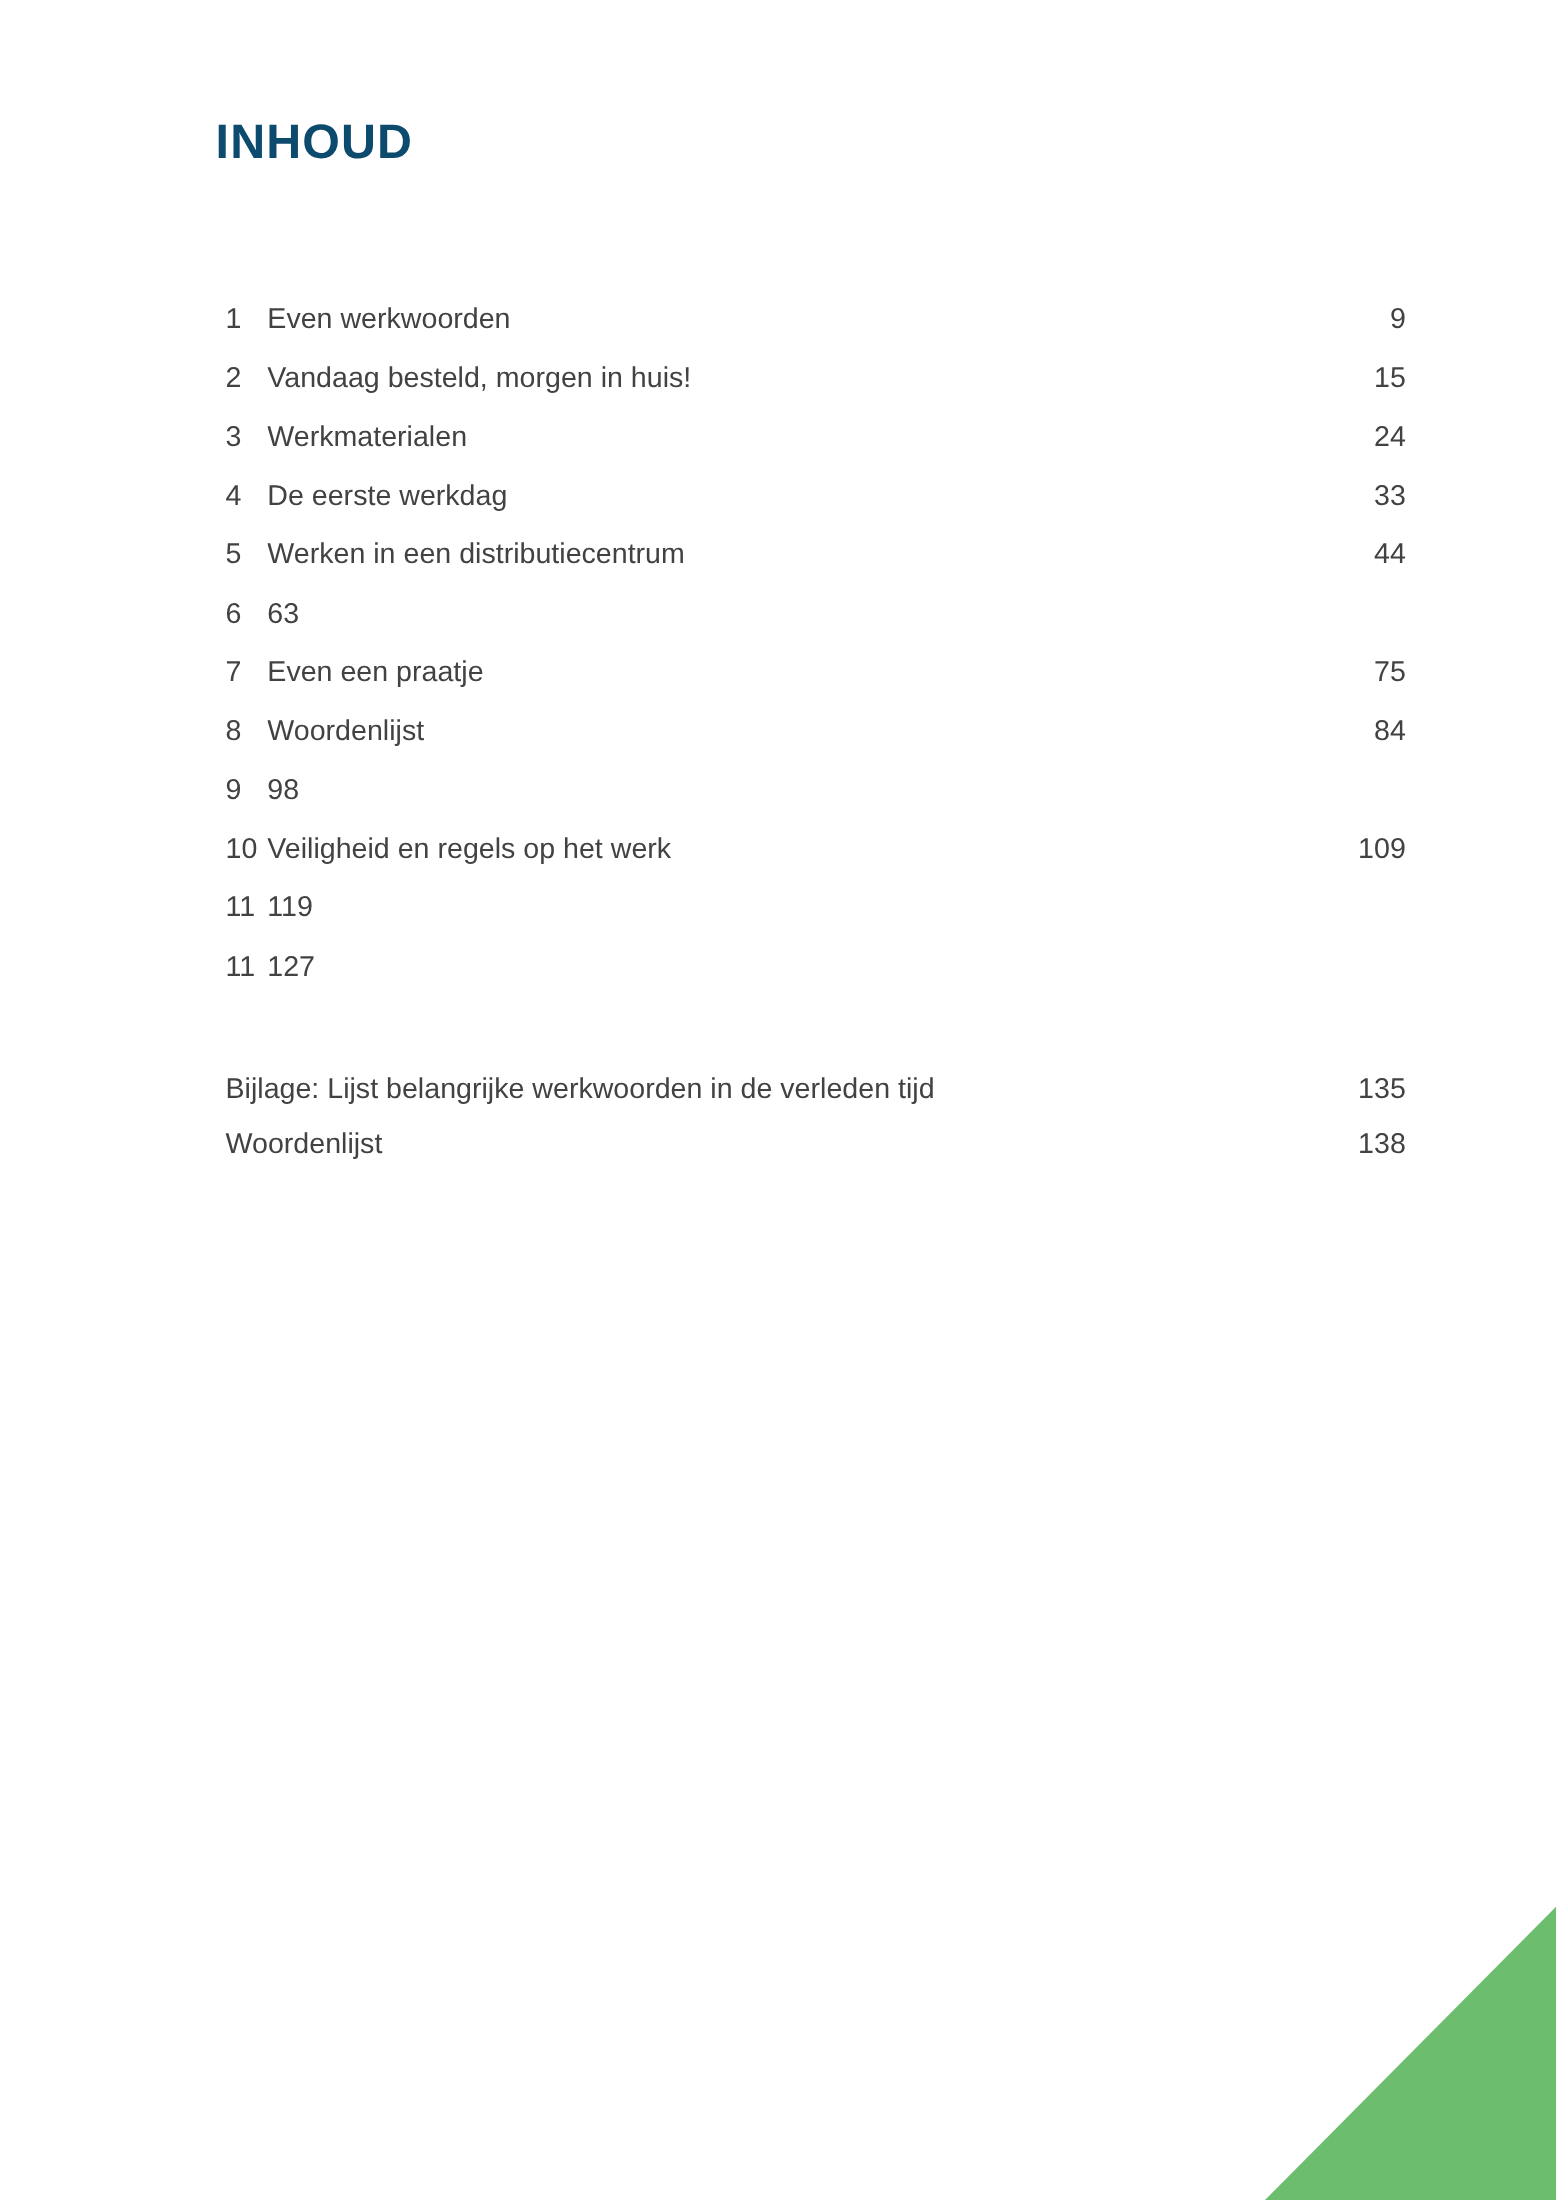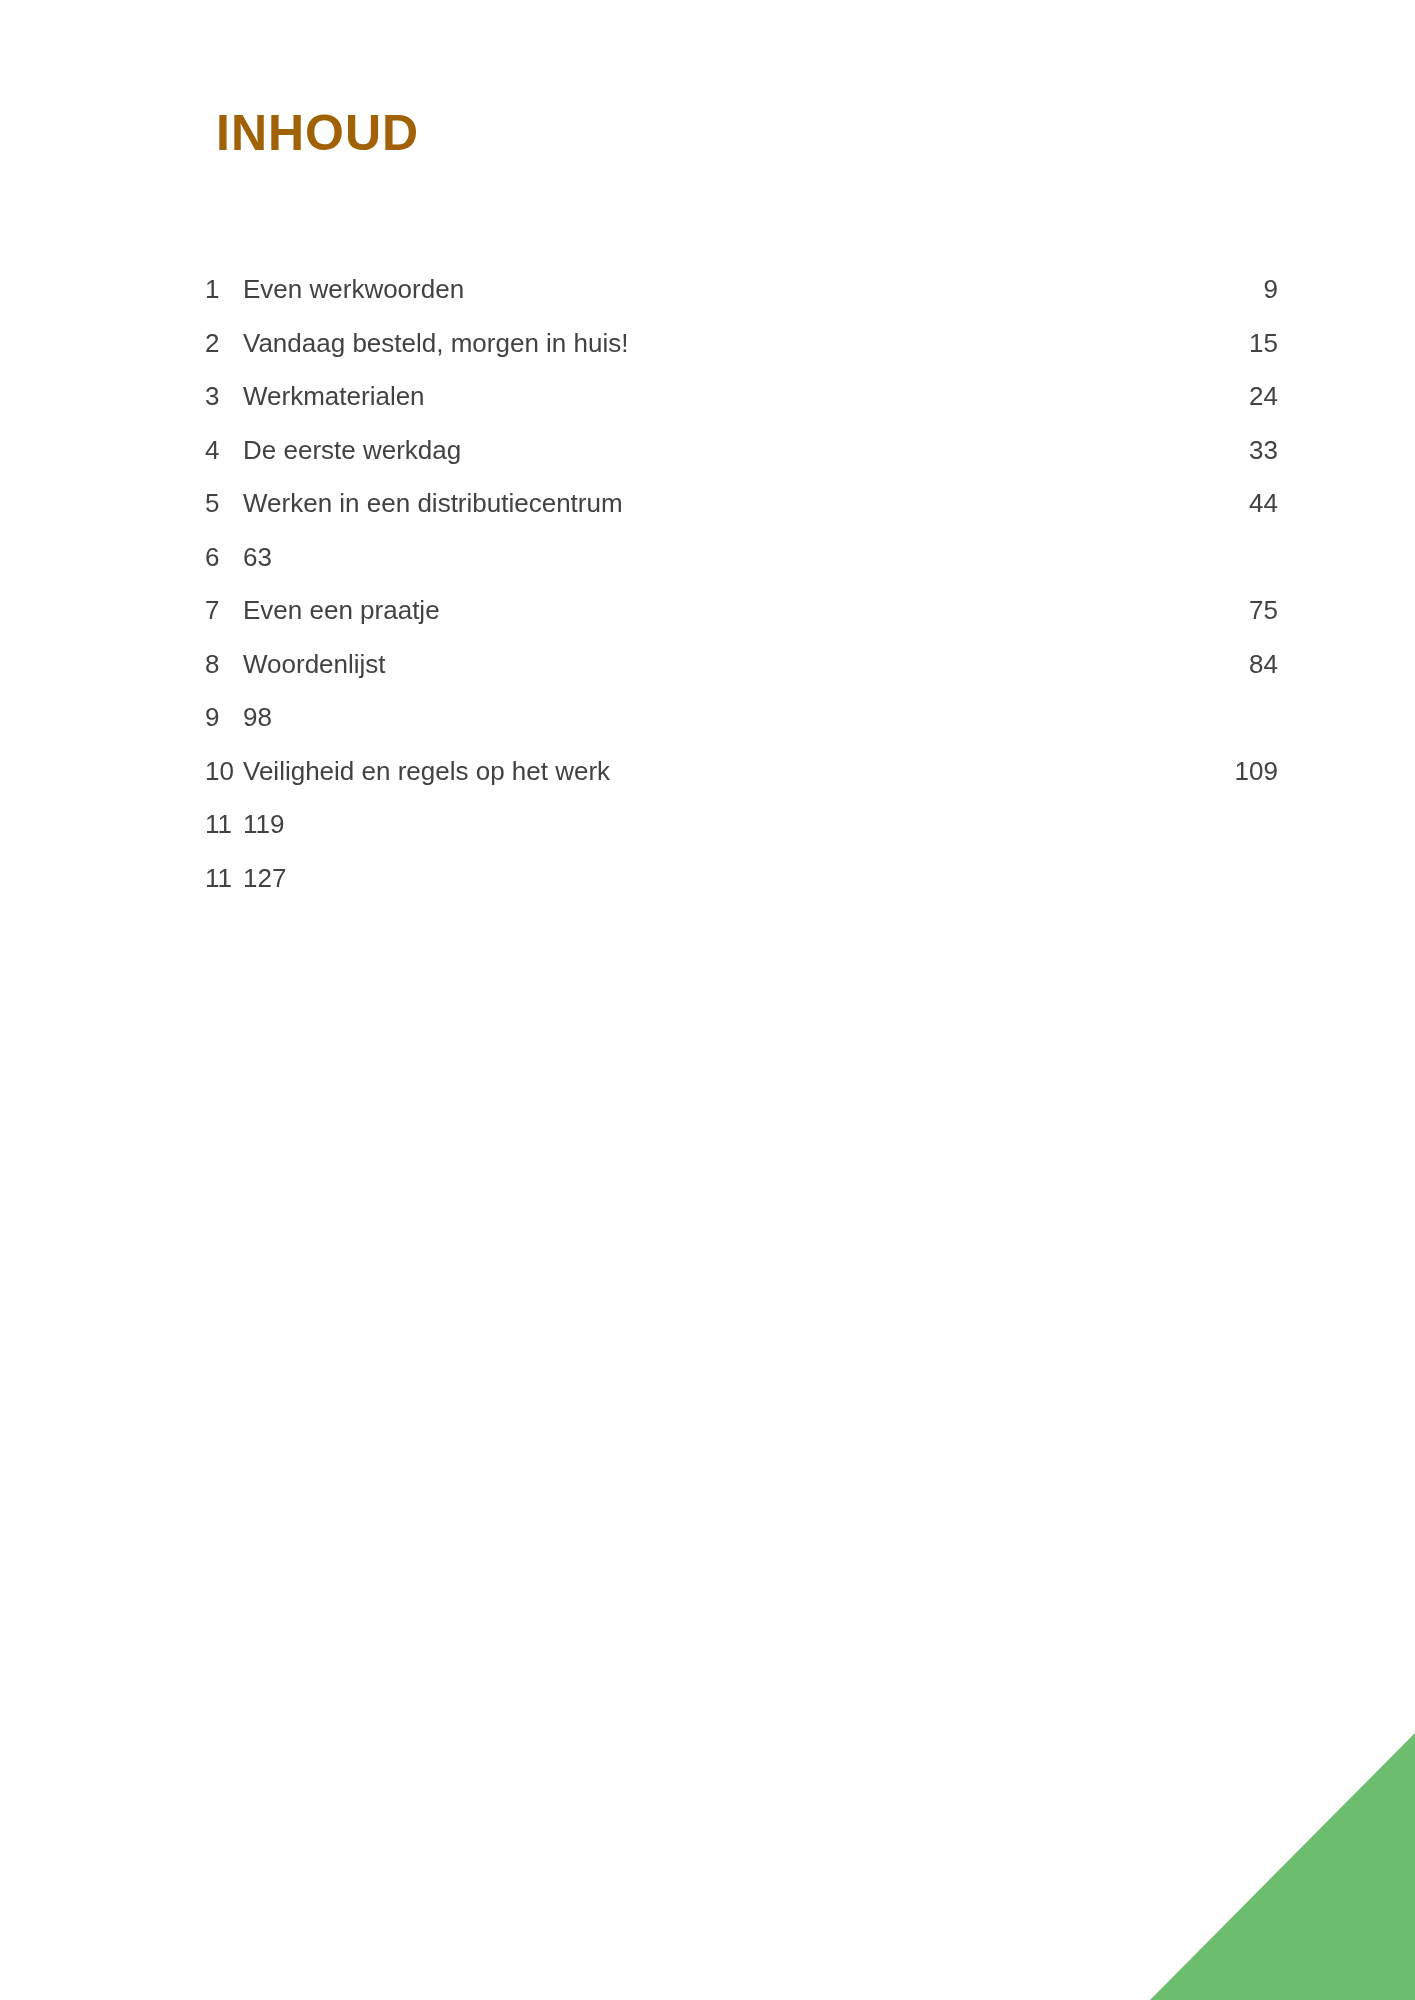--- a/index.html
+++ b/index.html
@@ -10,28 +10,28 @@
   .page {
     position: relative;
     width: 1415px;
     height: 2000px;
     background: #ffffff;
     overflow: hidden;
     font-family: "Liberation Sans", sans-serif;
   }
   .page-title {
     position: absolute;
-    left: 216px;
+    left: 196px;
     top: 108px;
     margin: 0;
-    font-size: 50px;
+    font-size: 44px;
     line-height: 1;
     font-weight: 900;
     letter-spacing: 1px;
-    color: #a16207;
+    color: #0c4a6e;
   }
   .toc-list {
     position: absolute;
     left: 205px;
     top: 263px;
     width: 1073px;
   }
   .toc-row {
     display: flex;
     align-items: center;
@@ -144,16 +144,26 @@
     <div class="toc-row">
       <span class="toc-num">11</span>
       <span class="toc-page">119</span>
     </div>
     <div class="toc-row">
       <span class="toc-num">11</span>
       <span class="toc-page">127</span>
     </div>
   </div>
 
+  <div class="toc-extras">
+    <div class="extra-row">
+      <span class="extra-label">Bijlage: Lijst belangrijke werkwoorden in de verleden tijd</span>
+      <span class="extra-page">135</span>
+    </div>
+    <div class="extra-row">
+      <span class="extra-label">Woordenlijst</span>
+      <span class="extra-page">138</span>
+    </div>
+  </div>
 
   <div class="corner-triangle"></div>
 
 </div>
 
 </body></html>

